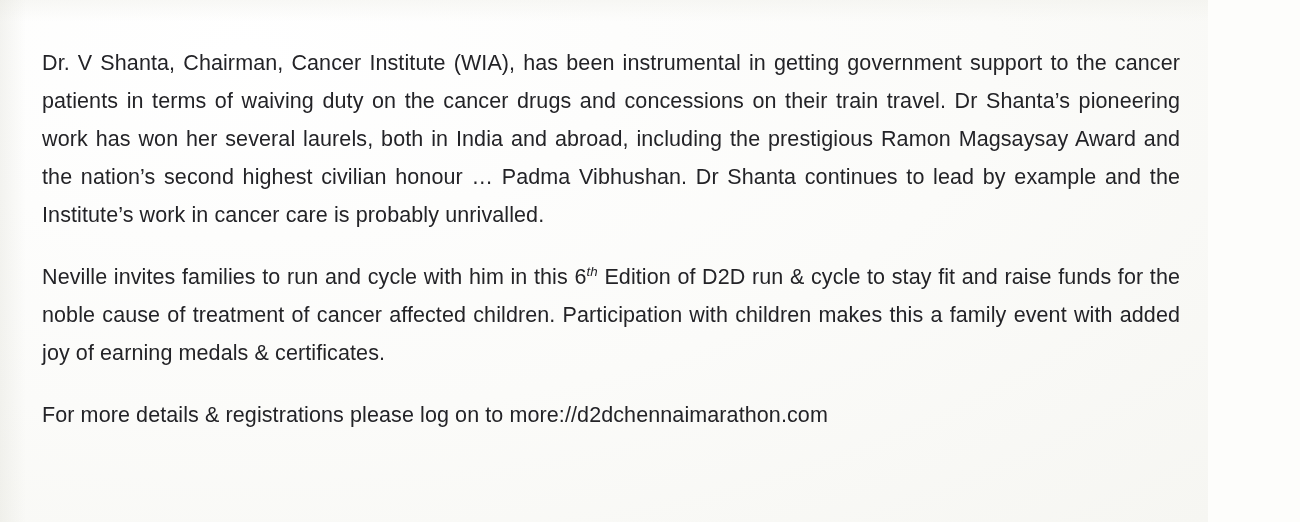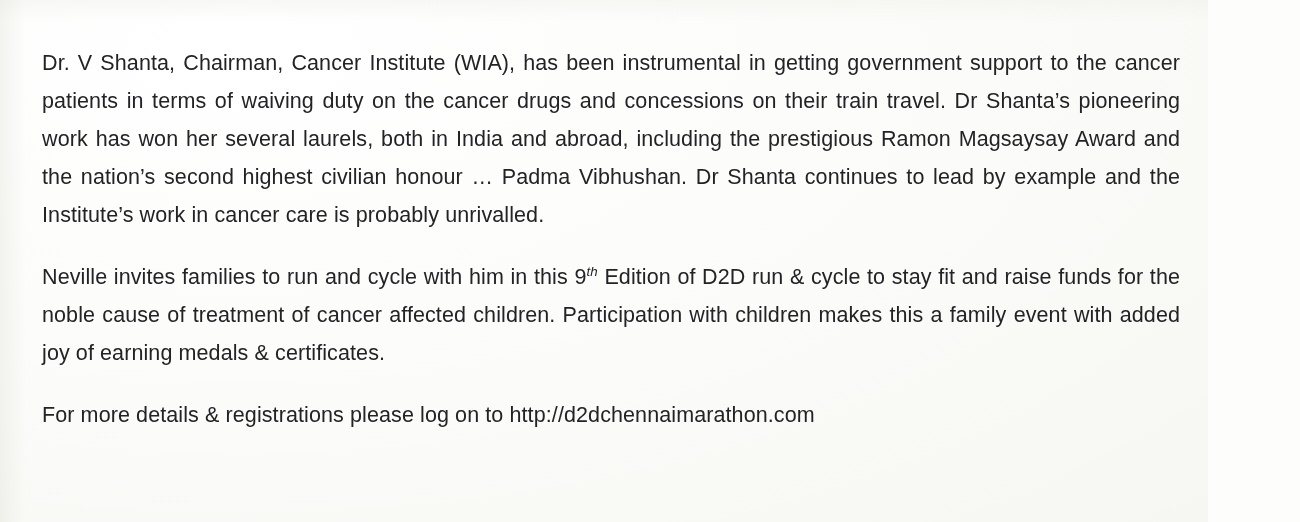--- a/index.html
+++ b/index.html
@@ -61,16 +61,16 @@
     color: #232327;
     text-decoration: none;
   }
 </style>
 </head>
 <body>
 
 <div class="page">
   <div class="doc-body">
       <p class="justified"><span>Dr. V Shanta, Chairman, Cancer Institute (WIA), has been instrumental in getting government support to the cancer patients in terms of waiving duty on the cancer drugs and concessions on their train travel. Dr Shanta’s pioneering work has won her several laurels, both in India and abroad, including the prestigious Ramon Magsaysay Award and the nation’s second highest civilian honour … Padma Vibhushan. Dr Shanta continues to lead by example and the Institute’s work in cancer care is probably unrivalled.</span></p>
-      <p class="justified"><span>Neville invites families to run and cycle with him in this 9</span><sup>th</sup><span> Edition of D2D run &amp; cycle to stay fit and raise funds for the noble cause of treatment of cancer affected children. Participation with children makes this a family event with added joy of earning medals &amp; certificates.</span></p>
-      <p class="plain last"><span>For more details &amp; registrations please log on to </span><a class="link-text" href="#">http://d2dchennaimarathon.com</a></p>
+      <p class="justified"><span>Neville invites families to run and cycle with him in this 6</span><sup>th</sup><span> Edition of D2D run &amp; cycle to stay fit and raise funds for the noble cause of treatment of cancer affected children. Participation with children makes this a family event with added joy of earning medals &amp; certificates.</span></p>
+      <p class="plain last"><span>For more details &amp; registrations please log on to </span><a class="link-text" href="#">more://d2dchennaimarathon.com</a></p>
     </div>
 </div>
 
 </body></html>

